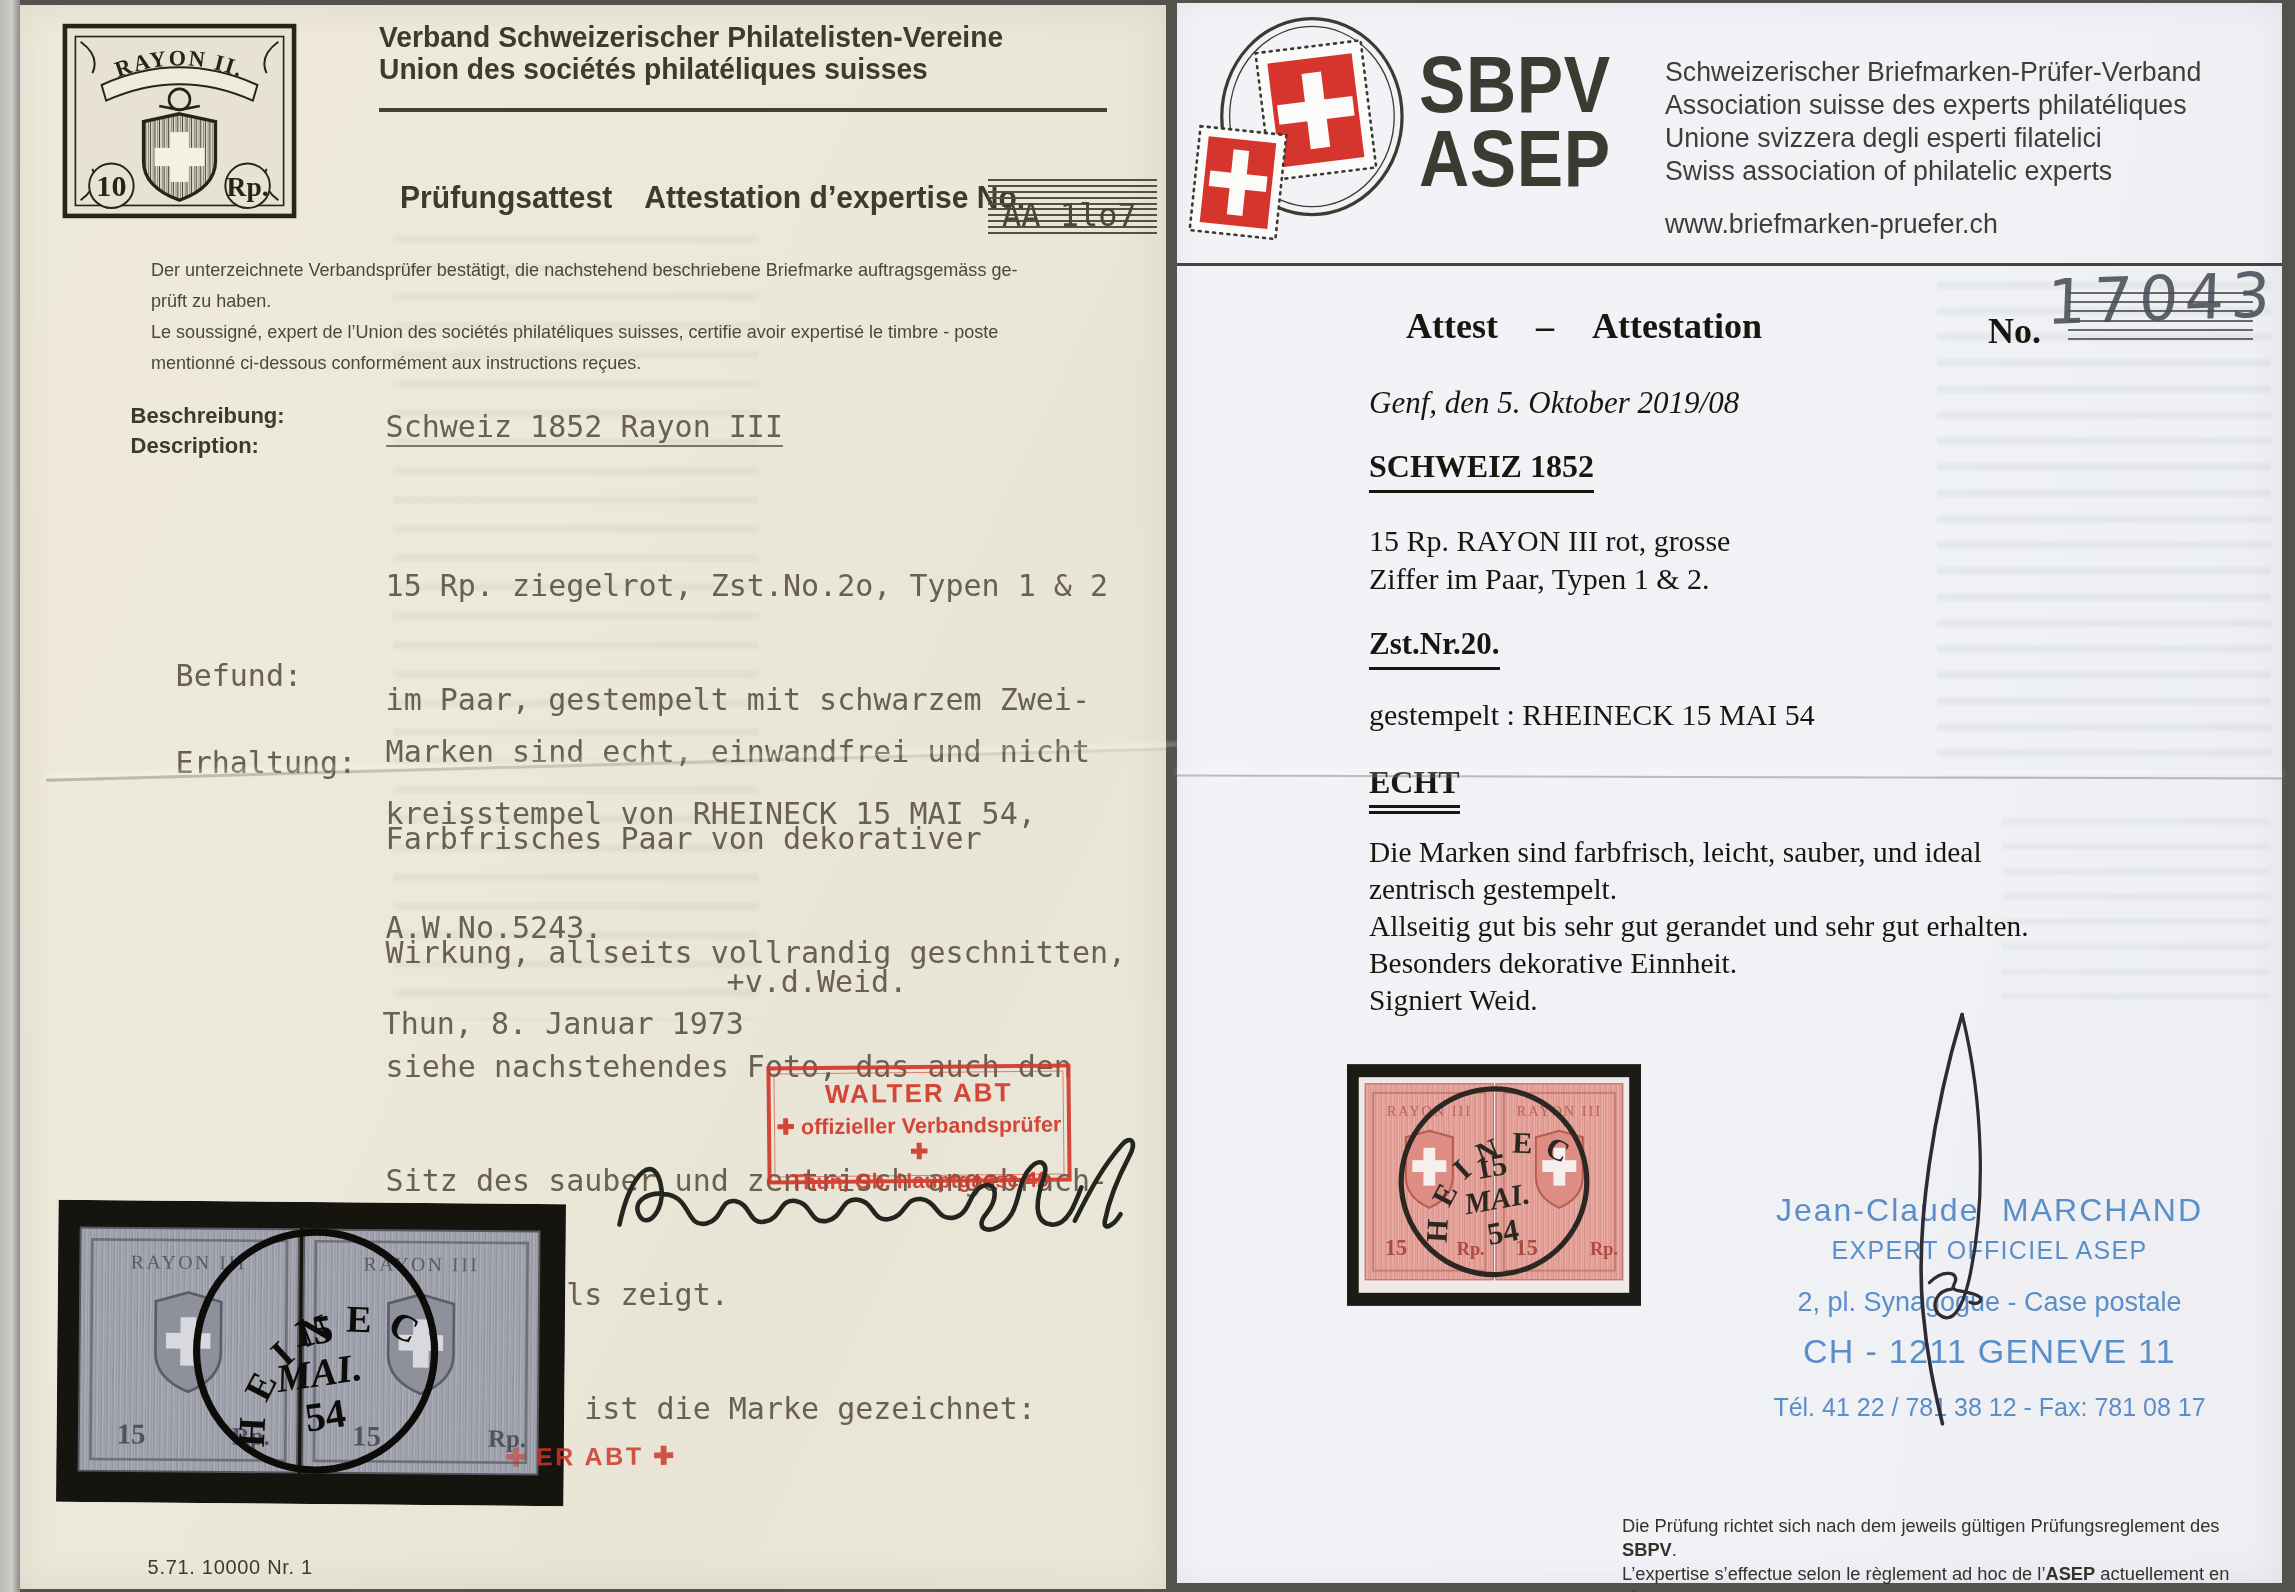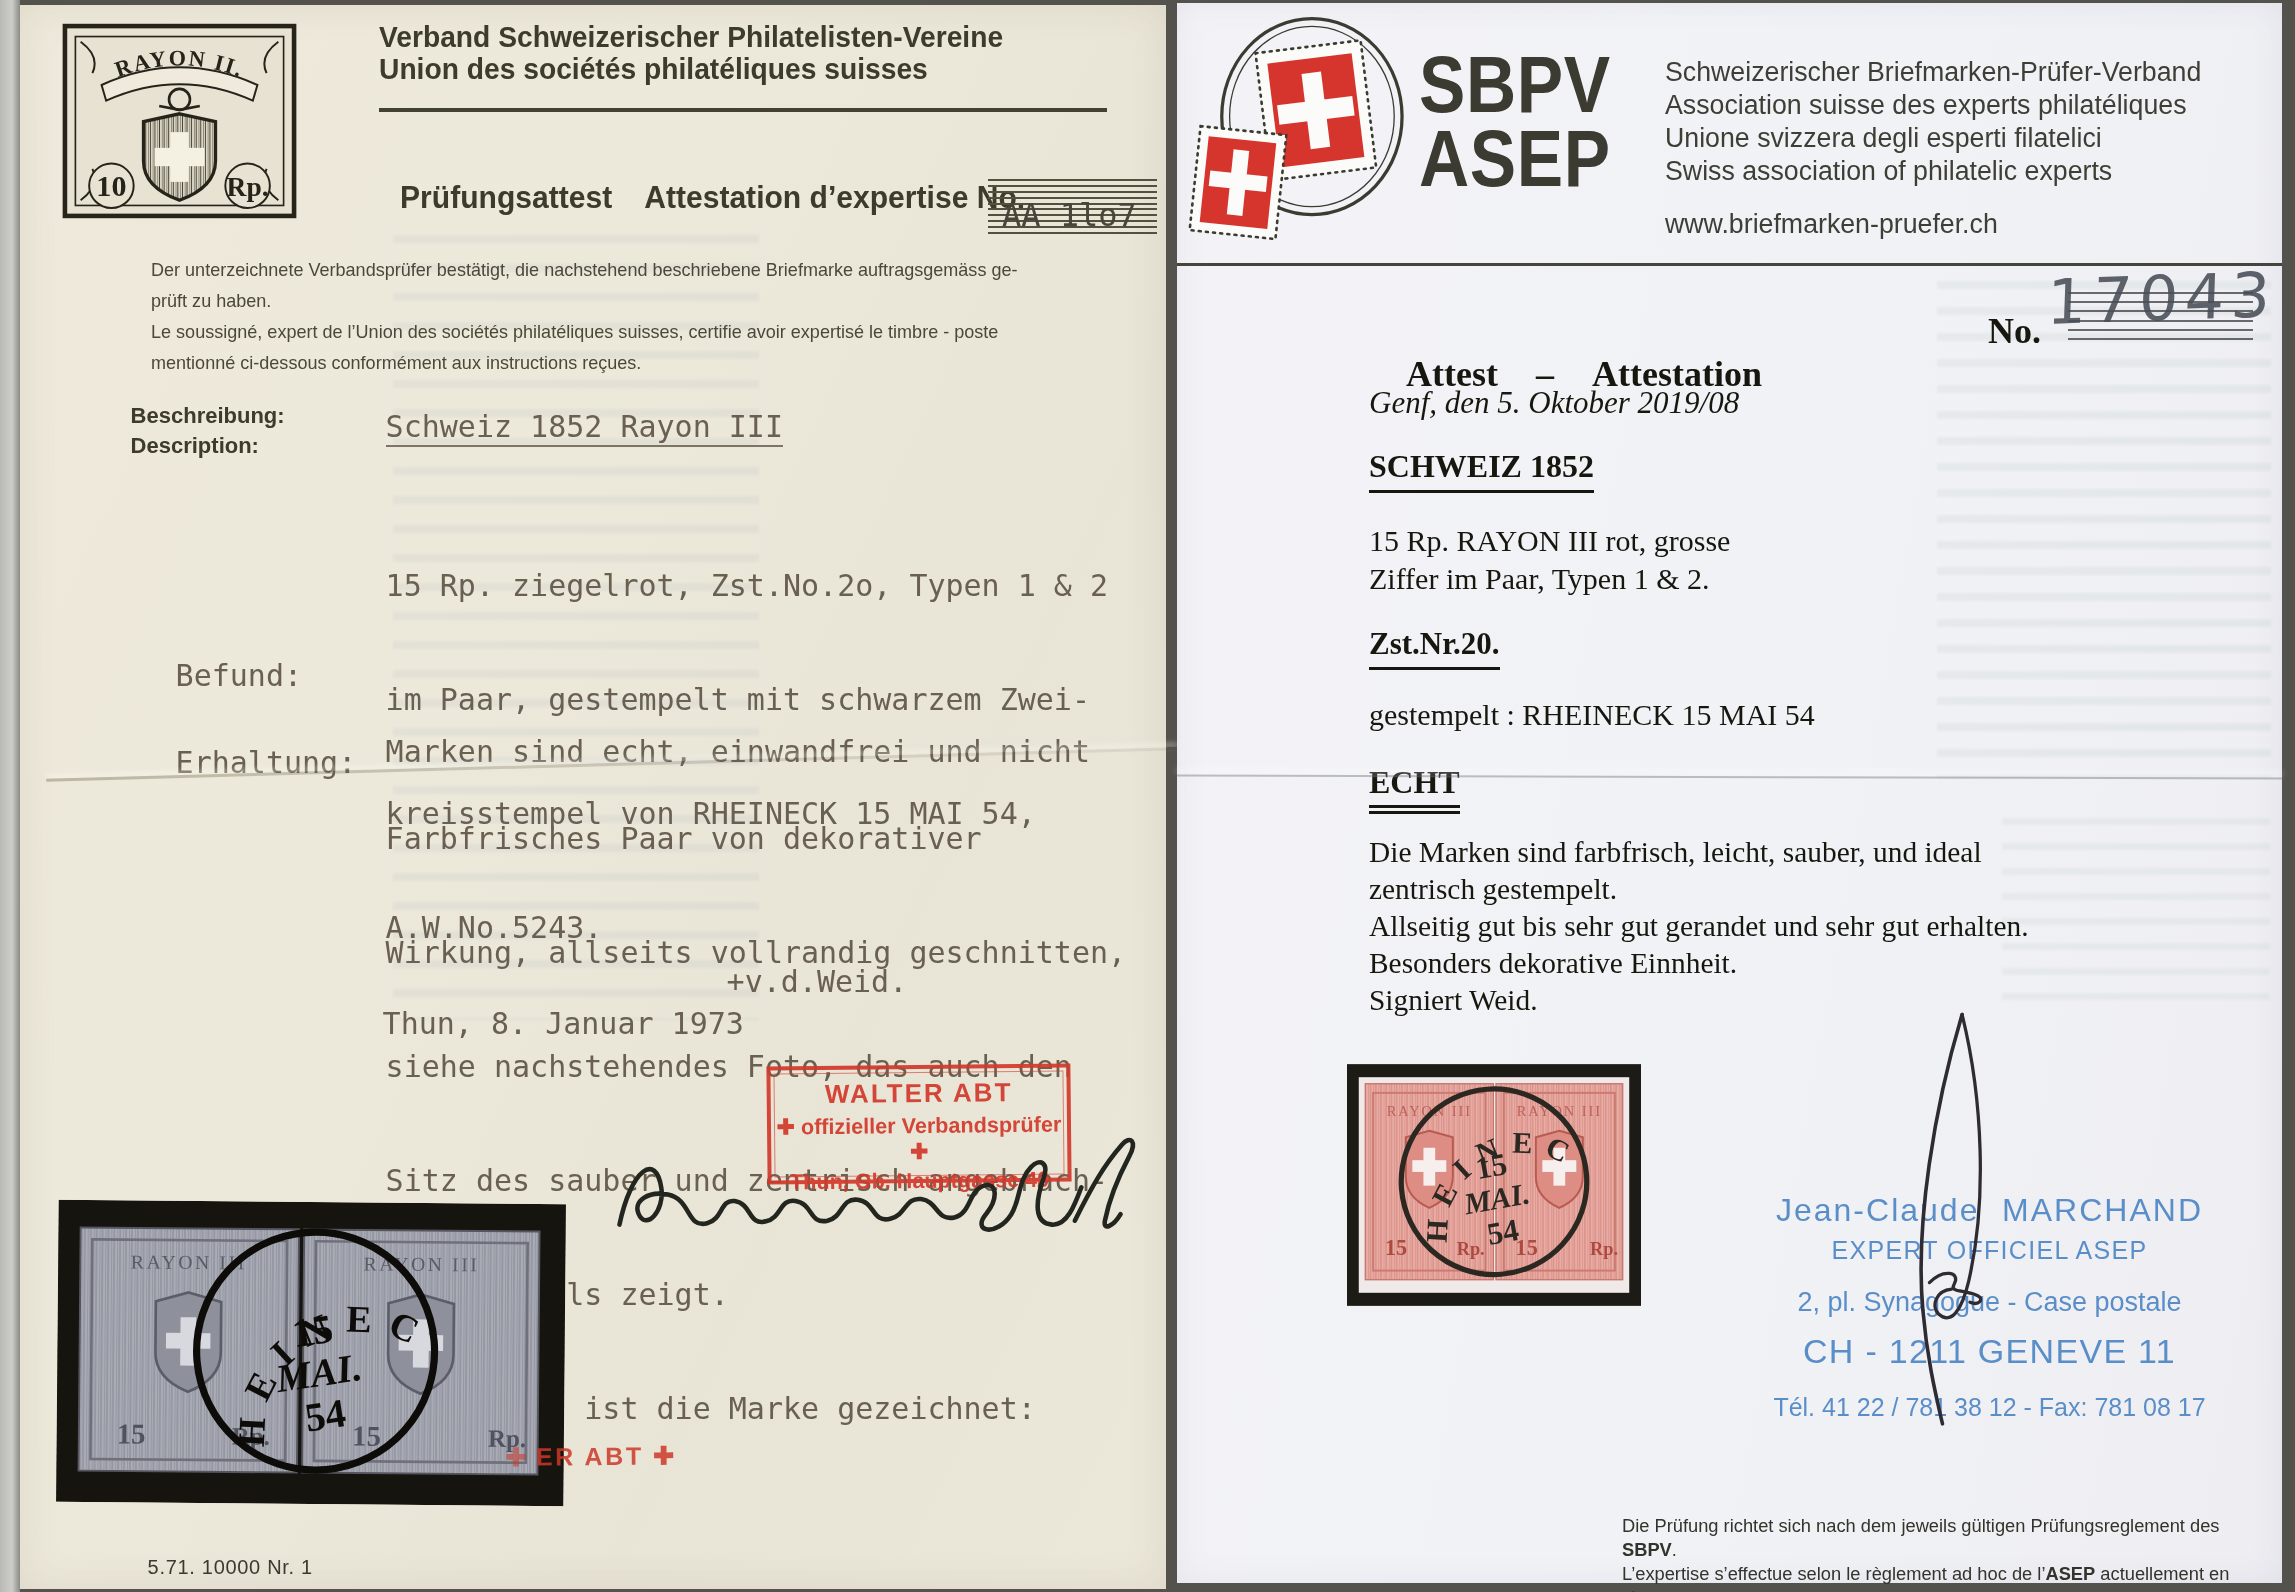--- a/index.html
+++ b/index.html
@@ -44,21 +44,21 @@
   
   .page-right{left:1177px;top:2.6px;width:1105px;height:1580px;
     background:linear-gradient(100deg,#f3f3f7 0%,#f1f2f6 55%,#ededf2 100%);
     box-shadow:inset 0 0 33px rgba(80,80,110,.08);}
   .sbpv-word{left:1419px;top:48px;color:#3b3b31;font-weight:bold;font-size:79px;line-height:74px;
     letter-spacing:0.7px;transform:scaleX(.88);transform-origin:left top;}
   .rp-orgcol{left:1665px;top:56px;color:#3e3e36;font-size:27px;line-height:33px;transform:scaleX(.99);transform-origin:left top;}
   .rp-web{margin-top:20px;}
   .rp-rule{left:1177px;top:263px;width:1105px;height:3.3px;background:#45453e;}
   .rp-serif{font-family:"Liberation Serif","DejaVu Serif",serif;color:#17170f;}
-  .rp-attest{left:1406px;top:305px;font-size:36px;font-weight:bold;margin-top:48px;}
+  .rp-attest{left:1406px;top:305px;font-size:36px;font-weight:bold;}
   .rp-attest .g1{display:inline-block;width:38px;}
   .rp-no{left:1988px;top:310px;font-size:36px;font-weight:bold;}
   .no-lines{left:2068px;top:292px;width:185px;height:52px;
     background:repeating-linear-gradient(180deg,rgba(60,60,64,.75) 0 2px,rgba(0,0,0,0) 2px 9.2px);}
   .rp-number{left:2047px;top:262px;font-size:62px;color:rgba(72,76,86,.88);letter-spacing:6.5px;
     transform:rotate(-2deg) skewX(-4deg);font-family:"DejaVu Sans",sans-serif;}
   .rp-date{left:1369px;top:385px;font-size:31px;font-style:italic;}
   .rp-h1{left:1369px;top:448px;font-size:32px;font-weight:bold;border-bottom:3.9px solid #17170f;padding-bottom:5.2px;}
   .rp-desc{left:1369px;top:522px;font-size:30px;line-height:38px;}
   .rp-h2{left:1369px;top:626px;font-size:31px;font-weight:bold;border-bottom:3.9px solid #17170f;padding-bottom:5.2px;}

